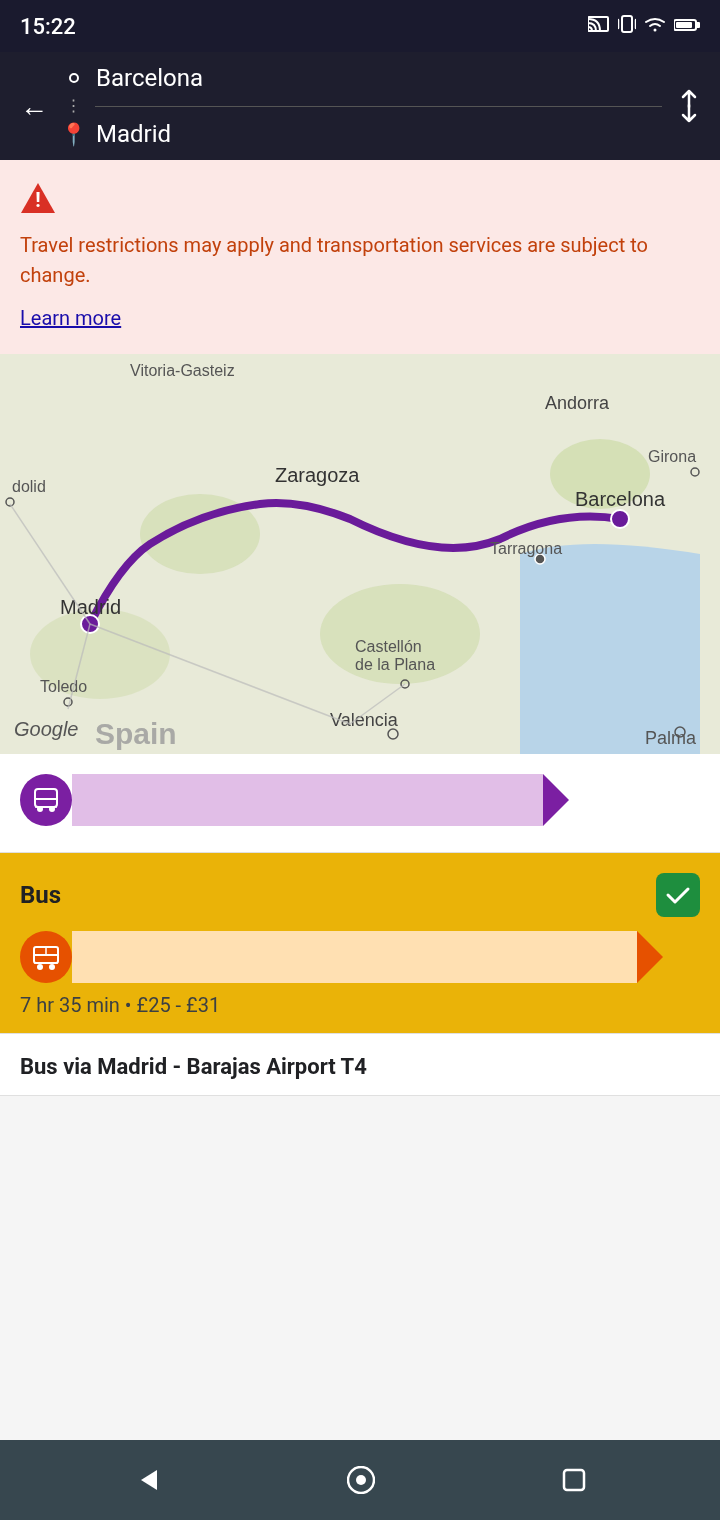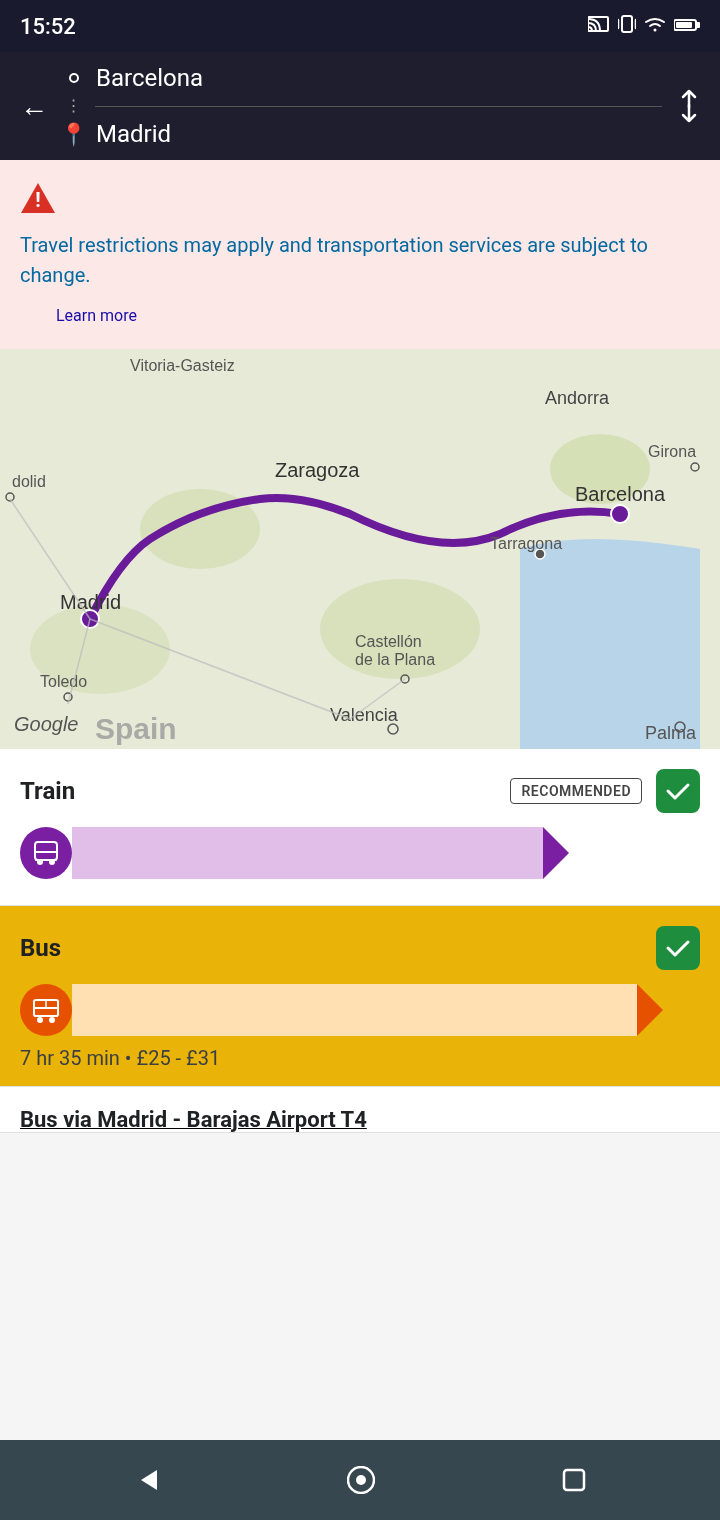--- a/index.html
+++ b/index.html
@@ -115,29 +115,29 @@
       height: 36px;
       flex-shrink: 0;
     }
     .alert-title {
       font-size: 21px;
       font-weight: 700;
       color: #202124;
     }
     .alert-body {
       font-size: 20px;
-      color: #0369a1;
+      color: #c2410c;
       line-height: 1.5;
       margin-bottom: 16px;
     }
     .learn-more {
-      font-size: 16px;
+      font-size: 20px;
       color: #1a0dab;
+      text-decoration: underline;
       cursor: pointer;
-      margin-left: 36px;
     }
 
     
     .map-container {
       position: relative;
       width: 720px;
       height: 400px;
       background: #e8f4e8;
       overflow: hidden;
     }
@@ -254,23 +254,22 @@
       color: #3c4043;
       margin-top: 6px;
     }
     .transport-section-bus {
       background: #eab308;
       padding: 20px 20px 16px 20px;
       border-bottom: 1px solid #e0e0e0;
     }
     .transport-section-partial {
       background: white;
-      padding: 20px 20px 0 20px;
+      padding: 20px 20px 16px 20px;
       border-bottom: 1px solid #e0e0e0;
-      text-decoration: underline;
     }
     .partial-title {
       font-size: 22px;
       font-weight: 700;
       color: #202124;
     }
 
     
     .bottom-nav {
       position: fixed;
@@ -290,21 +289,21 @@
       cursor: pointer;
       display: flex;
       align-items: center;
       justify-content: center;
     }
   </style>
 </head>
 <body>
 
 <div class="status-bar">
-  <span class="status-time">15:52</span>
+  <span class="status-time">15:22</span>
   <div class="status-icons">
 
     <span class="status-icon-item">
       <svg width="22" height="18" viewBox="0 0 22 18" fill="white">
         <rect x="0" y="2" width="20" height="14" rx="1" fill="none" stroke="white" stroke-width="2"></rect>
         <path d="M0 12 Q4 12 4 16" stroke="white" stroke-width="2" fill="none"></path>
         <path d="M0 8 Q8 8 8 16" stroke="white" stroke-width="2" fill="none"></path>
         <path d="M0 4 Q12 4 12 16" stroke="white" stroke-width="2" fill="none"></path>
       </svg>
     </span>
@@ -427,31 +426,20 @@
     <path d="M90,270 L68,355" stroke="#bbb" stroke-width="1.5" fill="none" opacity="0.7"></path>
     <path d="M90,270 L10,150" stroke="#bbb" stroke-width="1.5" fill="none" opacity="0.7"></path>
     <path d="M90,270 L350,370" stroke="#bbb" stroke-width="1.5" fill="none" opacity="0.7"></path>
     <path d="M350,370 L405,330" stroke="#bbb" stroke-width="1.5" fill="none" opacity="0.7"></path>
 
     <text x="14" y="382" font-size="20" fill="#555" font-family="Arial" font-style="italic">Google</text>
   </svg>
 </div>
 
 <div class="transport-section">
-  <div class="transport-header">
-    <span class="transport-title">Train</span>
-    <div class="header-right">
-      <span class="recommended-badge">RECOMMENDED</span>
-      <div class="green-btn">
-        <svg width="26" height="26" viewBox="0 0 26 26" fill="white">
-          <path d="M3 13 L10 20 L23 7" stroke="white" stroke-width="3" fill="none" stroke-linecap="round" stroke-linejoin="round"></path>
-        </svg>
-      </div>
-    </div>
-  </div>
   <div class="progress-row">
     <div class="progress-icon progress-icon-train">
       <svg width="30" height="30" viewBox="0 0 30 30" fill="white">
         <rect x="4" y="4" width="22" height="18" rx="3" fill="none" stroke="white" stroke-width="2"></rect>
         <line x1="4" y1="14" x2="26" y2="14" stroke="white" stroke-width="2"></line>
         <circle cx="9" cy="24" r="3" fill="white"></circle>
         <circle cx="21" cy="24" r="3" fill="white"></circle>
         <line x1="9" y1="22" x2="9" y2="22" stroke="white" stroke-width="1"></line>
         <line x1="4" y1="22" x2="26" y2="22" stroke="white" stroke-width="1.5"></line>
       </svg>

